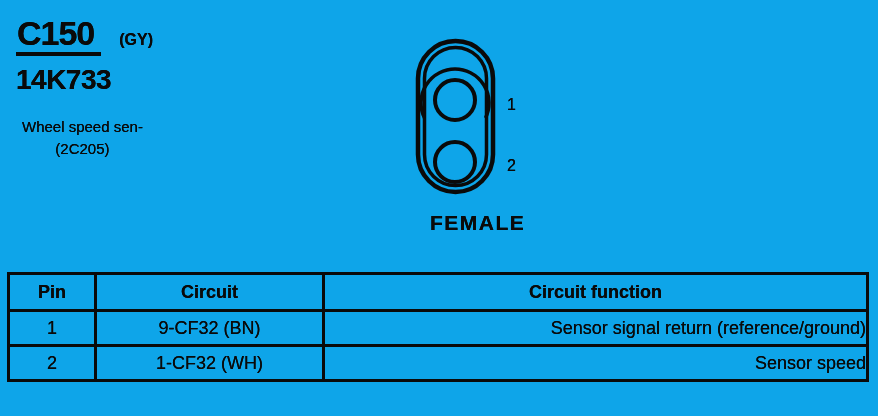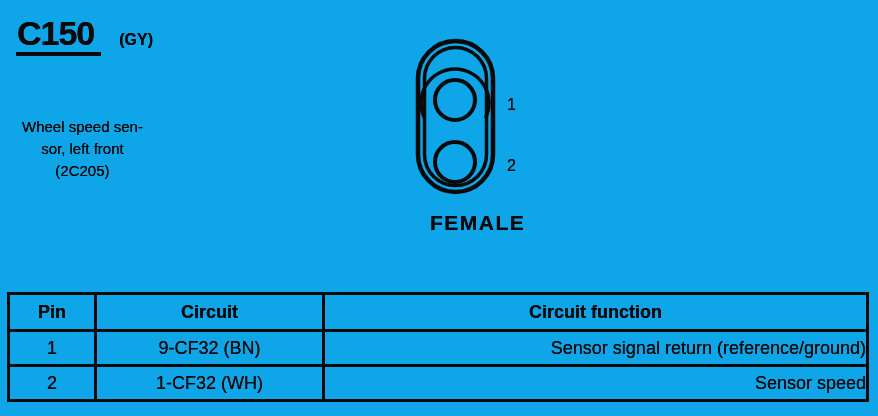--- a/index.html
+++ b/index.html
@@ -81,21 +81,21 @@
     font-size: 21px;
     font-weight: bold;
     letter-spacing: 1.5px;
     margin-left: 24px;
   }
 
   
   .pinout {
     position: absolute;
     left: 7px;
-    top: 292px;
+    top: 272px;
     width: 862px;
     border-collapse: collapse;
     table-layout: fixed;
     font-size: 18px;
   }
   .pinout th, .pinout td {
     border: 3px solid #0a0a0a;
     padding: 0;
     vertical-align: middle;
   }
@@ -112,24 +112,24 @@
 </style>
 </head>
 <body>
 
 <div class="page">
 
   <div class="id-row">
     <span class="connector-id">C150</span><span class="color-code">(GY)</span>
   </div>
 
+  <div class="part-number">14K733</div>
 
   <div class="description">
     <div>Wheel speed sen-</div>
-    <div>sor, left front</div>
     <div>(2C205)</div>
   </div>
 
   <svg class="figure-svg" width="130" height="175" viewBox="0 0 130 175">
     <rect class="shape" x="13" y="9" width="75" height="151" rx="37.5" ry="37.5" stroke-width="4.5"></rect>
     <rect class="shape" x="19.5" y="15.5" width="62" height="138" rx="31" ry="31" stroke-width="3.5"></rect>
     <path class="shape" d="M 19.5 86 A 34 34 0 1 1 80.5 86" stroke-width="3.5"></path>
     <circle class="shape" cx="50" cy="68" r="20" stroke-width="4"></circle>
     <circle class="shape" cx="50" cy="130" r="20" stroke-width="4"></circle>
     <text x="102" y="78">1</text>

